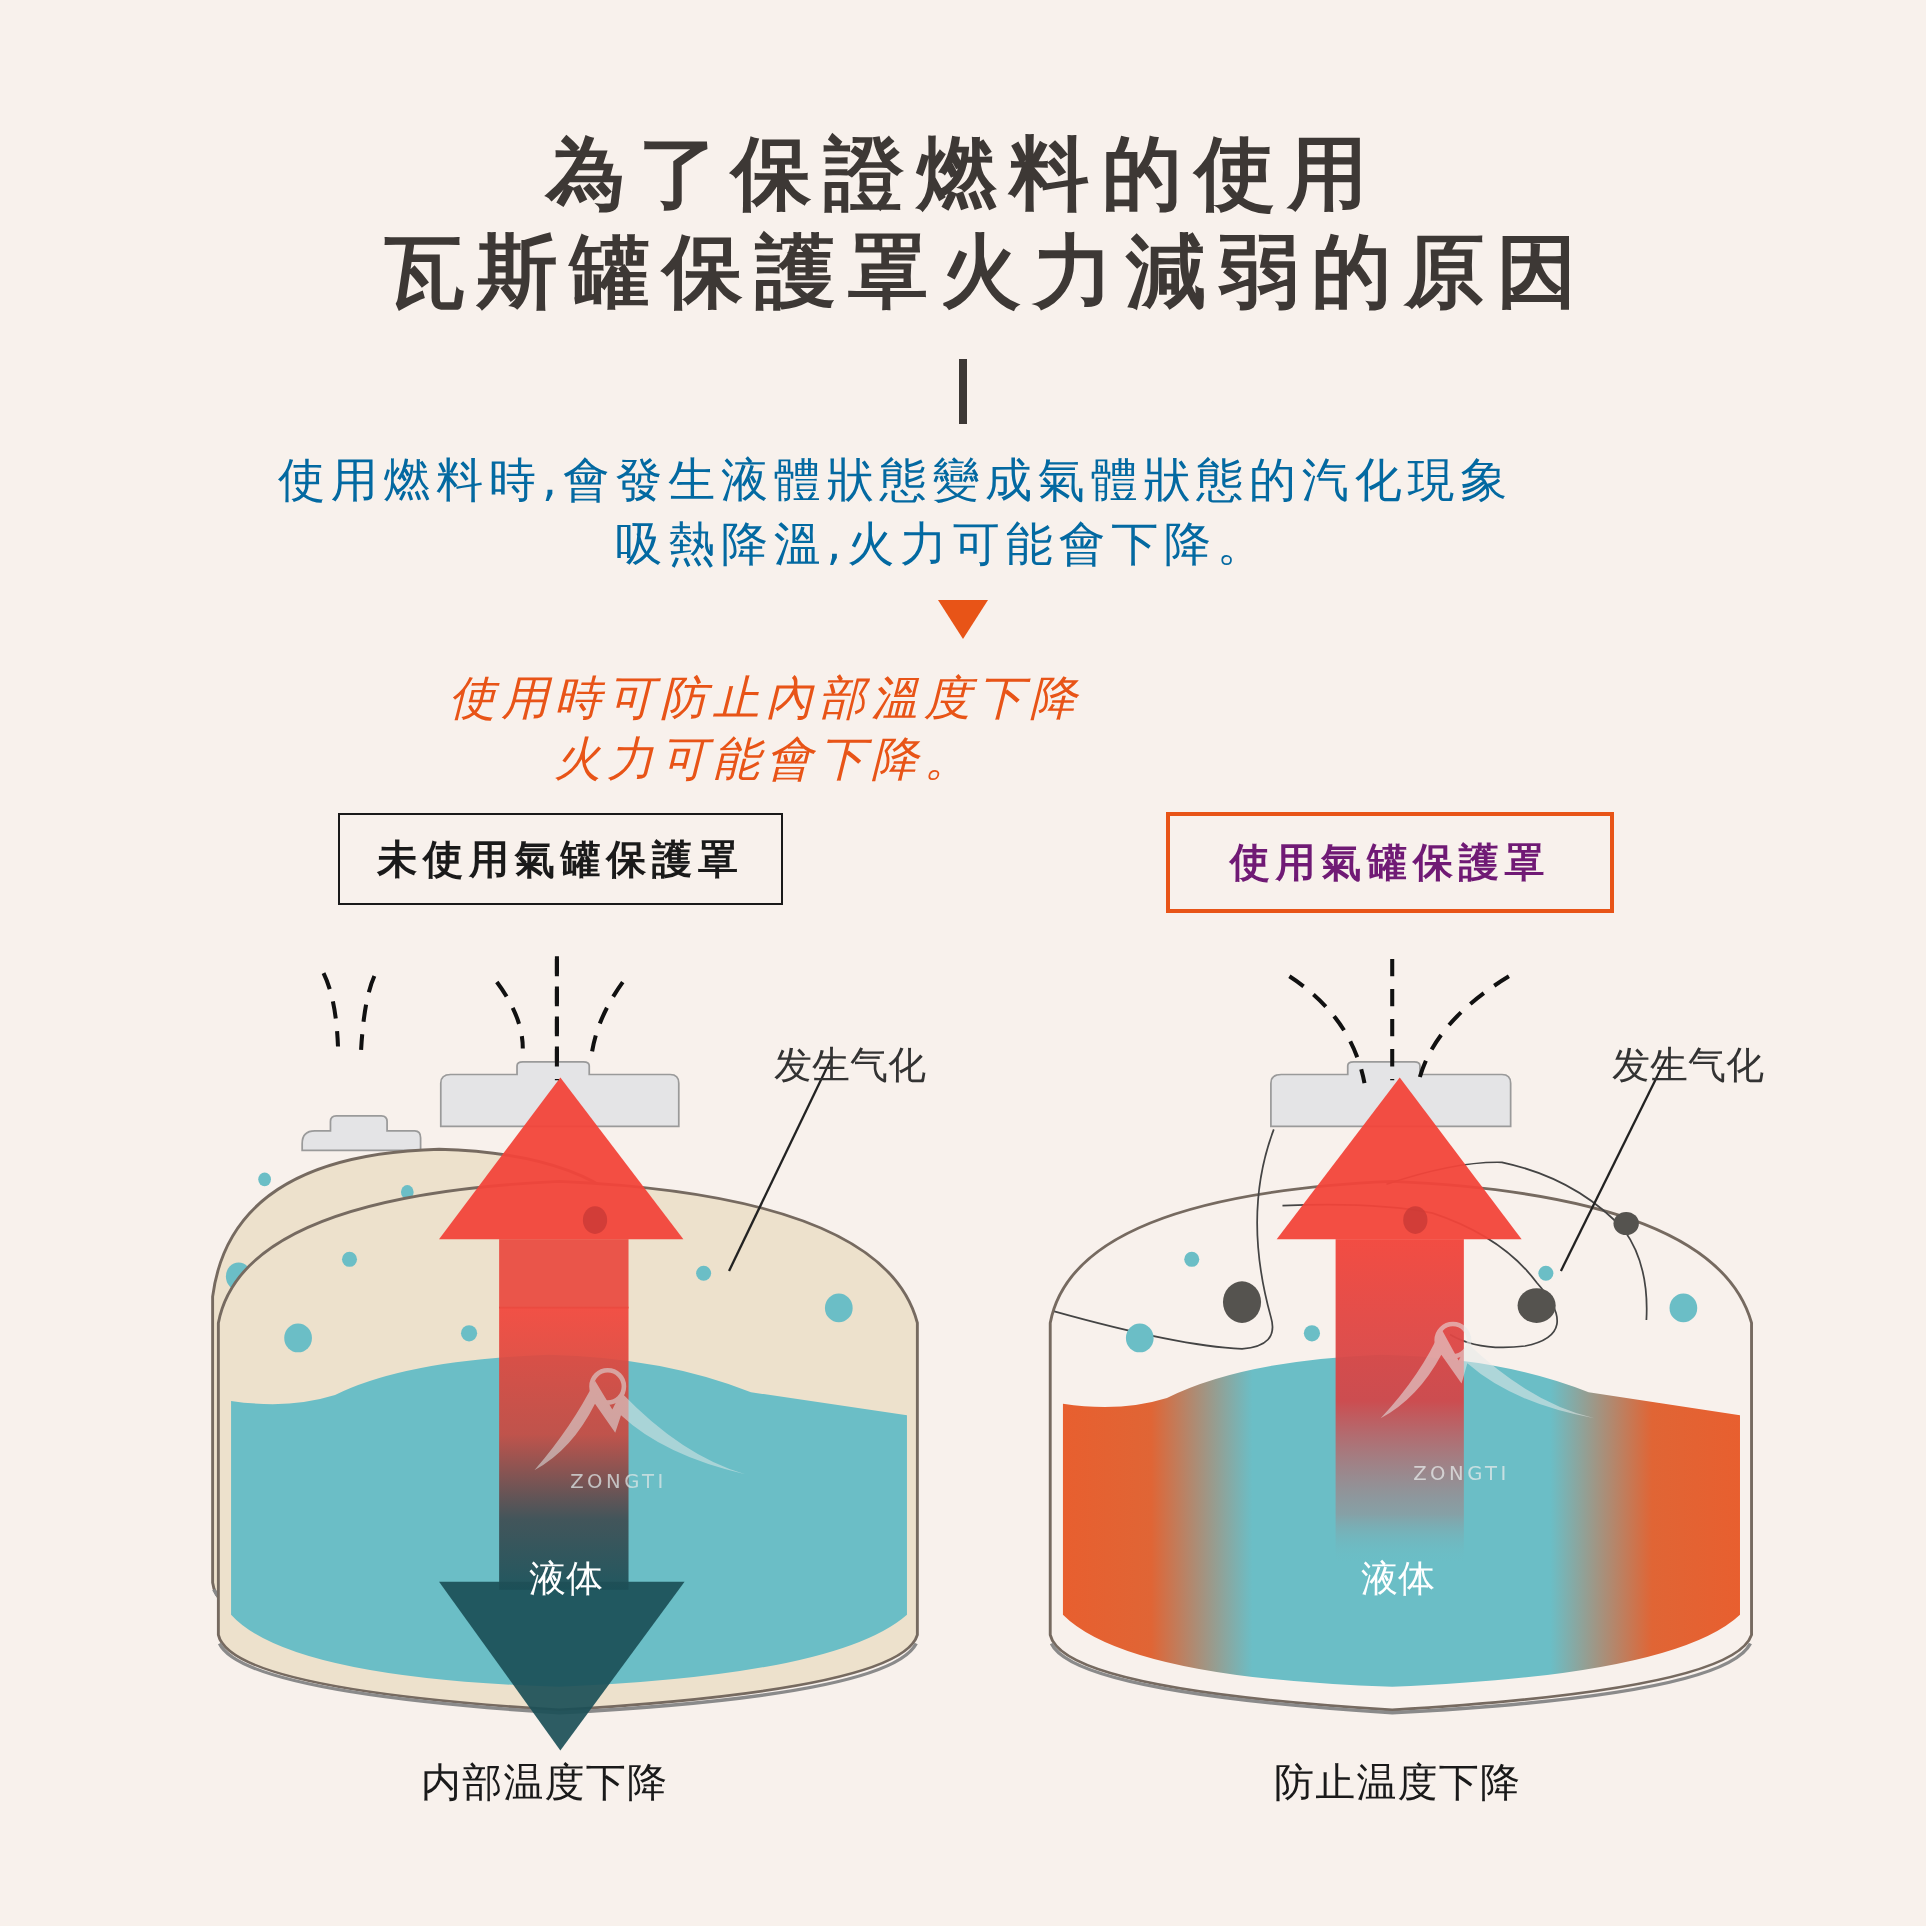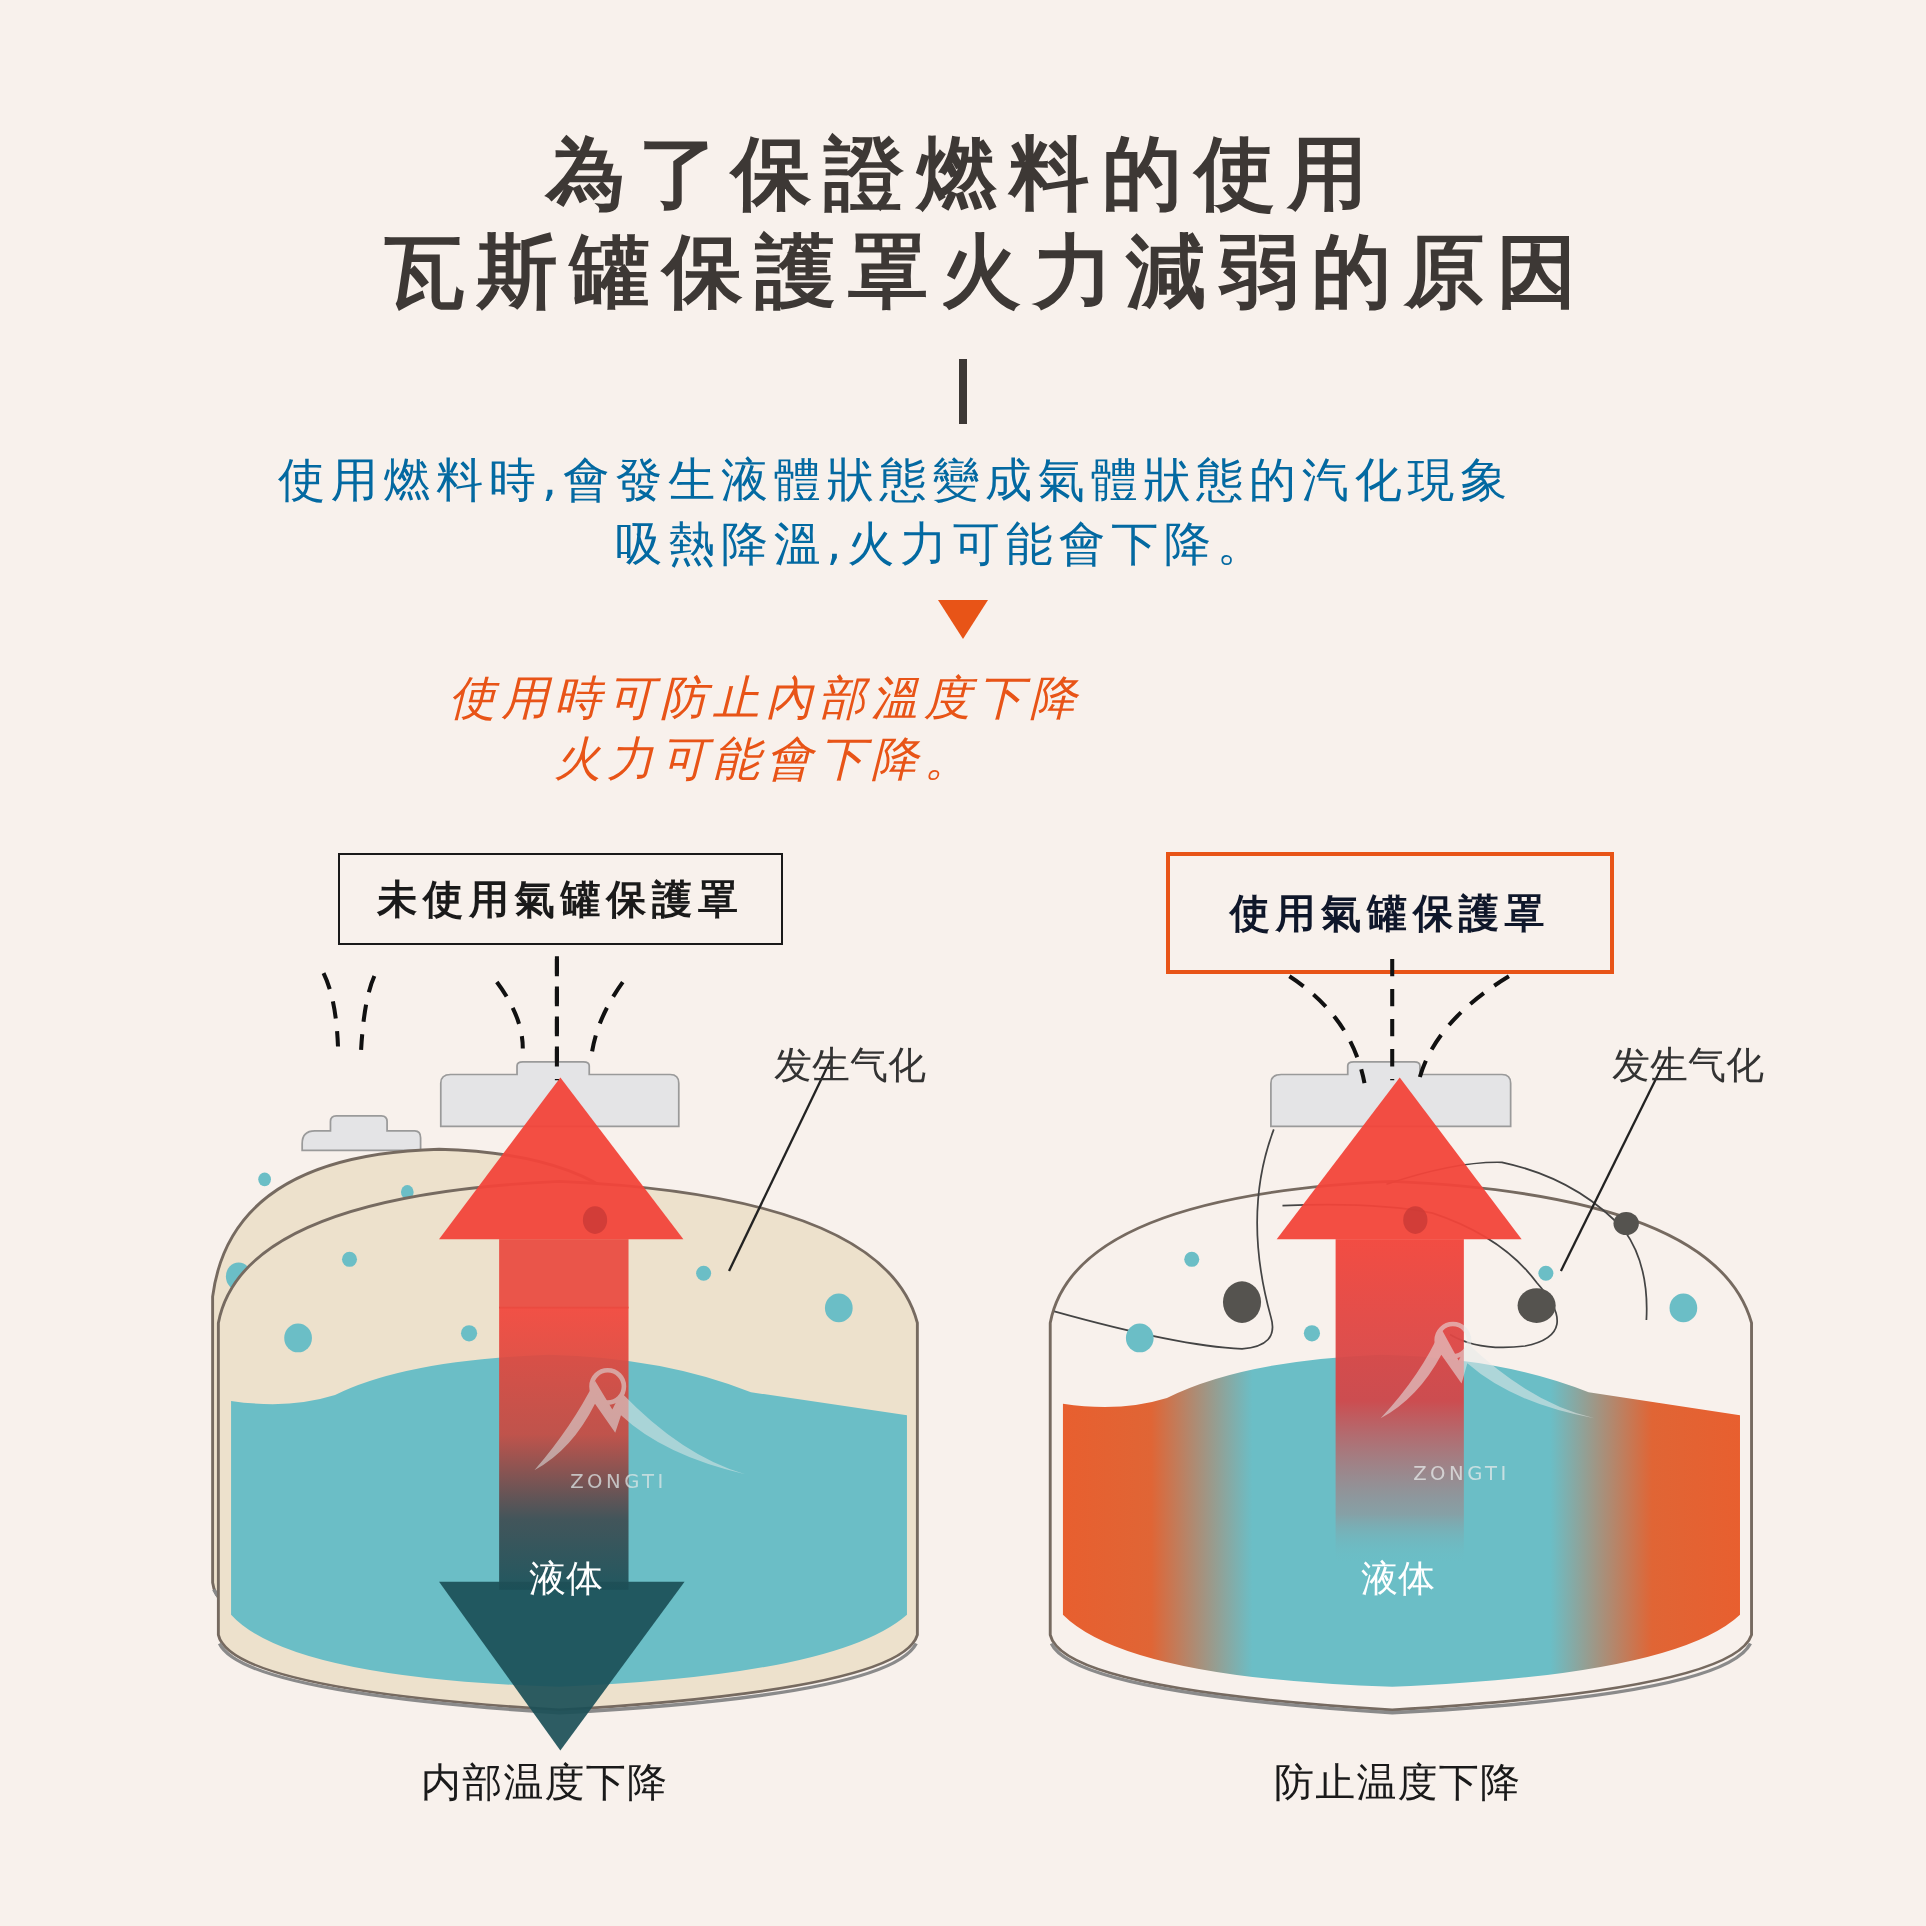--- a/index.html
+++ b/index.html
@@ -3,23 +3,23 @@
 <meta charset="utf-8">
 <style>
   html,body{margin:0;padding:0;}
   body{width:1926px;height:1926px;background:#f8f1ec;position:relative;overflow:hidden;font-family:"DejaVu Sans","Liberation Sans",sans-serif;color:#3a3634;}
   .abs{position:absolute;}
   .title{left:0;width:1926px;text-align:center;font-weight:bold;font-size:80px;letter-spacing:12.7px;line-height:1;color:#3d3835;}
   .bar{left:959px;top:359px;width:8px;height:65px;background:#3d3835;}
   .body-text{left:0;width:1791px;text-align:center;font-size:47px;letter-spacing:5.8px;line-height:1;color:#0369a1;}
   .tri{left:938px;top:600px;width:0;height:0;border-left:25.4px solid transparent;border-right:25.4px solid transparent;border-top:39px solid #e85417;}
   .orange-text{left:0;width:1531px;text-align:center;font-size:47px;letter-spacing:5.8px;line-height:1;color:#e85417;font-style:italic;}
-  .label-box{height:92px;box-sizing:border-box;display:flex;align-items:center;justify-content:center;font-size:40px;font-weight:bold;letter-spacing:5.8px;margin-top:40px;}
+  .label-box{height:92px;box-sizing:border-box;display:flex;align-items:center;justify-content:center;font-size:40px;font-weight:bold;letter-spacing:5.8px;}
   .box-left{left:338px;top:813px;width:445px;border:2.3px solid #1a1a1a;color:#1a1a1a;background:#f8f1ec;}
-  .box-right{left:1166px;top:812px;width:448px;height:122px;border:4px solid #e85417;color:#0f172a;background:#f8f1ec;}
+  .box-right{left:1166px;top:812px;width:448px;height:101px;border:4px solid #e85417;color:#701a75;background:#f8f1ec;}
   .caption{font-size:40px;letter-spacing:1.2px;color:#1a1a1a;line-height:1;}
   .annot{font-size:38px;color:#333;line-height:1;}
 </style>
 </head>
 <body>
 
 <div class="abs title" style="top:134px;">為了保證燃料的使用</div>
 <div class="abs title" style="top:232px;margin-left:24px;">瓦斯罐保護罩火力減弱的原因</div>
 
 <div class="abs bar"></div>

